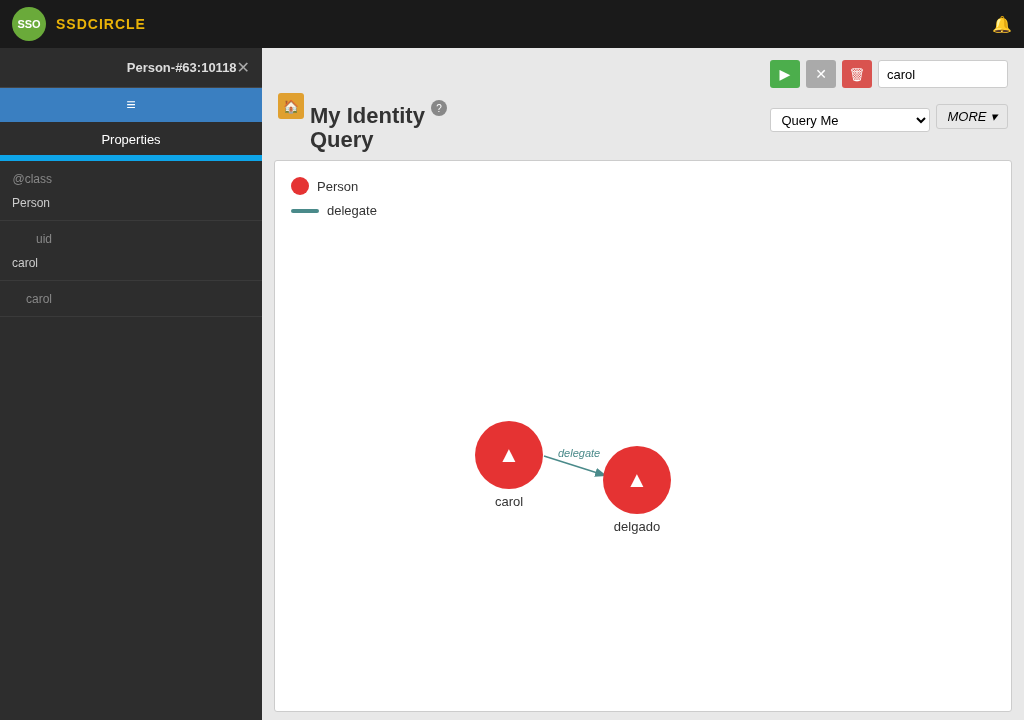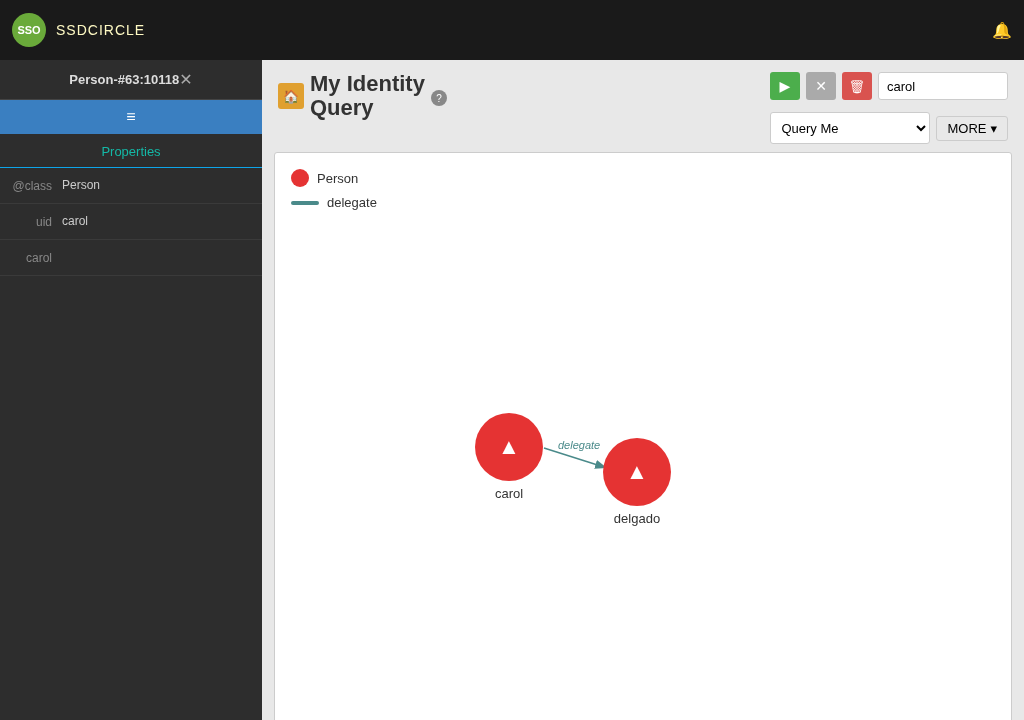--- a/index.html
+++ b/index.html
@@ -1,37 +1,37 @@
 <!DOCTYPE html>
 <html><head>
   <meta charset="utf-8">
   <style>
     * { box-sizing: border-box; margin: 0; padding: 0; }
     body { font-family: Arial, sans-serif; background: #2c2c2c; color: #ccc; height: 720px; overflow: hidden; }
 
     
     #topbar {
       background: #1a1a1a;
-      height: 60px;
+      height: 48px;
       display: flex;
       align-items: center;
       padding: 0 12px;
       gap: 10px;
     }
     #logo-circle {
       width: 34px; height: 34px;
       background: #6aaa3a;
       border-radius: 50%;
       display: flex; align-items: center; justify-content: center;
       font-weight: bold; font-size: 11px; color: white; flex-shrink: 0;
     }
     #app-title {
-      color: #fef9c3;
+      color: #eab308;
       font-size: 14px;
-      font-weight: normal;
+      font-weight: bold;
       letter-spacing: 1px;
     }
     #topbar-right {
       margin-left: auto;
     }
     #bell-icon {
       color: #aaa; font-size: 16px;
     }
 
     
@@ -46,21 +46,21 @@
       background: #2d2d2d;
       flex-shrink: 0;
       display: flex;
       flex-direction: column;
     }
     #sidebar-header {
       background: #2d2d2d;
       padding: 10px 12px;
       display: flex;
       align-items: center;
-      justify-content: center;
+      justify-content: flex-end;
       border-bottom: 1px solid #444;
     }
     #sidebar-title {
       color: #ddd;
       font-size: 13px;
       font-weight: bold;
     }
     #sidebar-close {
       color: #aaa;
       font-size: 16px;
@@ -70,30 +70,31 @@
       background: #3a7fc1;
       text-align: center;
       padding: 8px;
       cursor: pointer;
       font-size: 16px;
       color: white;
     }
     #properties-label {
       text-align: center;
       padding: 10px 0 8px;
-      color: #14b8a6;
-      font-size: 13px;
-      border-bottom: 1px solid #0ea5e9;
+      color: #ffffff;
+      font-size: 13px;
+      border-bottom: 6px solid #0ea5e9;
     }
     .prop-row {
       display: flex;
       padding: 10px 12px;
       border-bottom: 1px solid #3a3a3a;
       align-items: flex-start;
       gap: 10px;
+      flex-direction: column;
     }
     .prop-key {
       color: #888;
       font-size: 12px;
       min-width: 40px;
       text-align: right;
       flex-shrink: 0;
       padding-top: 1px;
     }
     .prop-val {
@@ -125,20 +126,21 @@
       border-radius: 3px;
       font-size: 13px;
       color: white;
       flex-shrink: 0;
     }
     #page-title {
       font-size: 22px;
       font-weight: bold;
       color: #333;
       line-height: 1.1;
+      margin-top: 44px;
     }
     #help-icon {
       background: #888;
       color: white;
       border-radius: 50%;
       width: 16px; height: 16px;
       font-size: 10px;
       display: flex; align-items: center; justify-content: center;
       margin-top: 4px;
       cursor: pointer;
@@ -188,36 +190,37 @@
       width: 130px;
     }
     #query-row {
       display: flex;
       align-items: center;
       gap: 6px;
       margin-top: 6px;
       justify-content: flex-end;
     }
     #query-select {
-      height: 32px;
+      height: 24px;
       border: 1px solid #ccc;
       border-radius: 3px;
       padding: 0 6px;
       font-size: 13px;
       width: 160px;
       background: white;
+      margin-top: 8px;
     }
     #more-btn {
       background: #e8e8e8;
       border: 1px solid #ccc;
       border-radius: 3px;
       padding: 4px 10px;
       font-size: 13px;
       cursor: pointer;
-      display: flex; align-items: center; gap: 4px;
+      display: flex; align-items: center; gap: 4px; font-style: italic;
     }
 
     
     #graph-canvas {
       flex: 1;
       background: white;
       margin: 0 12px 12px;
       border: 1px solid #ccc;
       border-radius: 3px;
       position: relative;

